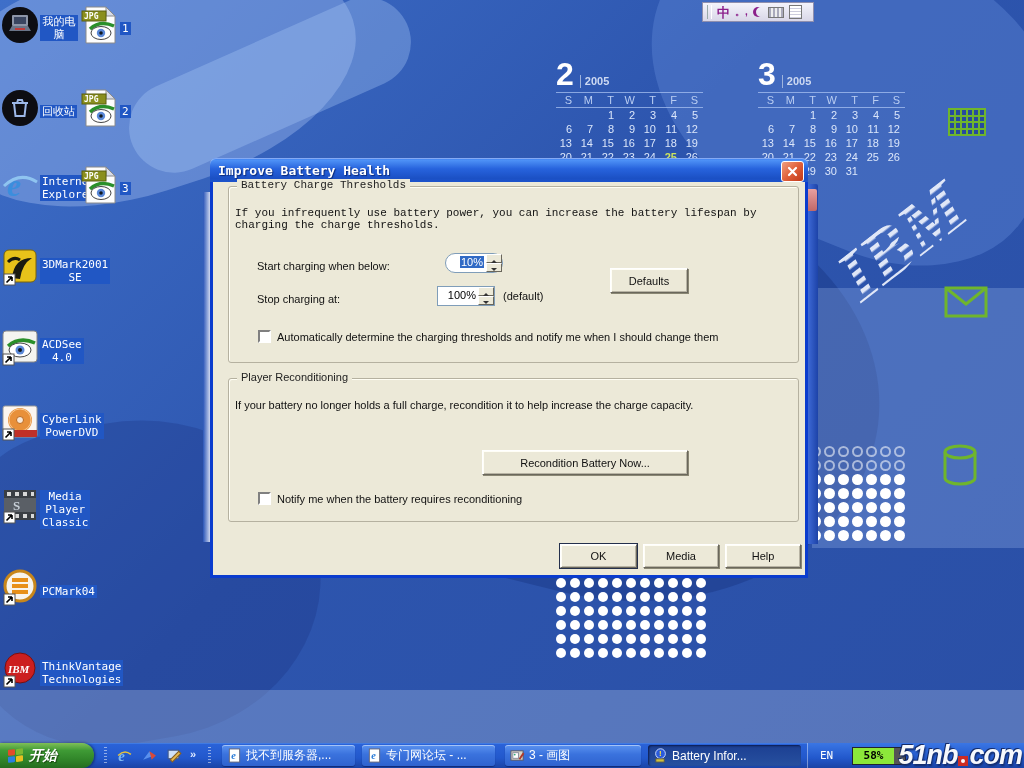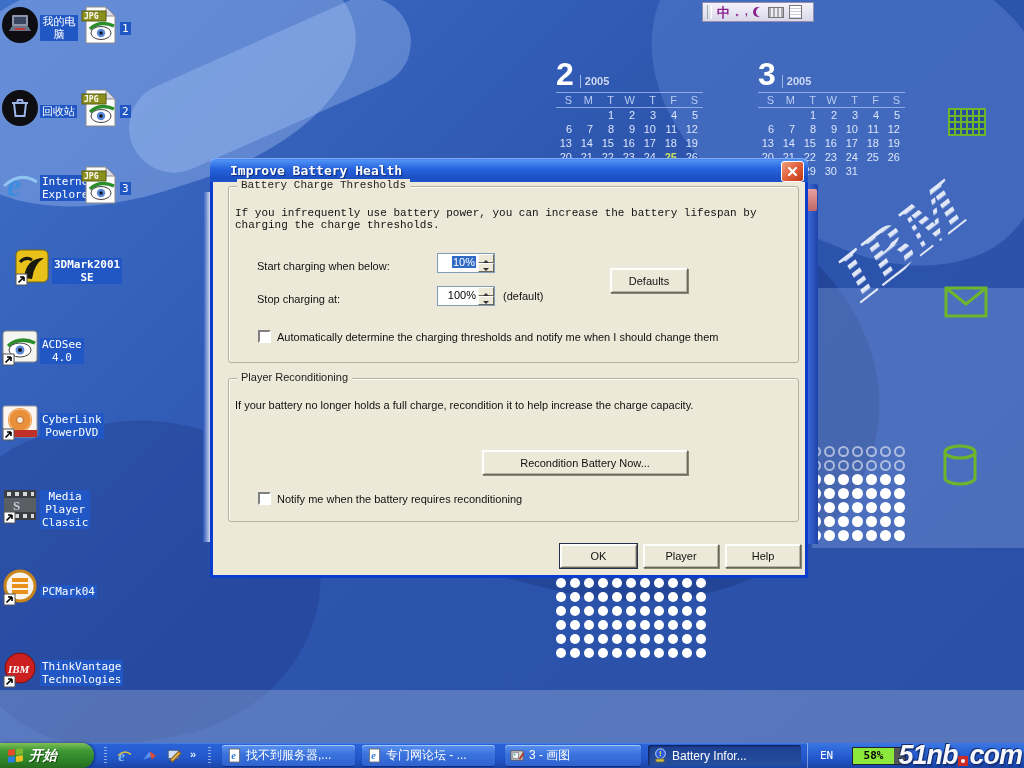--- a/index.html
+++ b/index.html
@@ -48,21 +48,21 @@
               font-size:11px;line-height:13px;padding:0 2px;text-align:center;white-space:pre-line;}
   
   #bgwin-r{left:804px;top:184px;width:14px;height:360px;background:linear-gradient(90deg,#4a78e8,#1d43a8);z-index:3;border-radius:0 2px 0 0;}
   #bgwin-rbtn{left:806px;top:189px;width:11px;height:22px;background:linear-gradient(180deg,#e8a0a0,#c06868);border-radius:2px;z-index:3;}
   #bgwin-l{left:203px;top:192px;width:7px;height:350px;background:linear-gradient(90deg,#2a55b8,#cdd6ee);z-index:3;}
   
   #dlg{left:210px;top:158px;width:598px;height:420px;z-index:5;}
   #dlg-title{position:absolute;left:0;top:0;right:0;height:24px;border-radius:6px 6px 0 0;
              background:linear-gradient(180deg,#2a66e8 0%,#4f93f7 8%,#2763dd 45%,#1b50c4 85%,#1d54cc 100%);
              display:flex;align-items:center;box-shadow:inset 0 1px 0 rgba(255,255,255,.4);}
-  #dlg-title .ttext{color:#fff;font-family:"DejaVu Sans Mono",monospace;font-weight:bold;font-size:13px;padding-left:20px;text-shadow:1px 1px 1px #0a2a7a;}
+  #dlg-title .ttext{color:#fff;font-family:"DejaVu Sans Mono",monospace;font-weight:bold;font-size:13px;padding-left:8px;text-shadow:1px 1px 1px #0a2a7a;}
   #dlg-close{position:absolute;right:4px;top:3px;width:21px;height:19px;border-radius:3px;border:1px solid #fff;
              background:linear-gradient(135deg,#f0a080 0%,#e0603a 50%,#c03818 100%);display:flex;align-items:center;justify-content:center;cursor:pointer;}
   #dlg-body{position:absolute;left:0;right:0;top:24px;bottom:0;background:#ece9d8;border:3px solid #0a3cce;border-top:none;}
   .grp{position:absolute;border:1px solid #b5b1a0;border-radius:3px;box-shadow:inset 1px 1px 0 #fffef4;}
   .grp .legend{position:absolute;top:-8px;left:8px;background:#ece9d8;padding:0 4px;font-size:11px;color:#222;}
   .dtext{position:absolute;font-size:11px;color:#111;}
   .xpbtn{position:absolute;background:#ece9d8;font-size:11px;color:#111;display:flex;align-items:center;justify-content:center;
          border-top:1px solid #fff;border-left:1px solid #fff;border-right:1px solid #6a675c;border-bottom:1px solid #6a675c;
          box-shadow:inset 1px 1px 0 #fffef6,inset -1px -1px 0 #b8b4a4,1px 1px 0 #8a8774;cursor:pointer;}
   .xpbtn.default{outline:1px solid #24304c;}
@@ -410,21 +410,21 @@
         <div class="lbl">回收站</div>
       </div>
       <div class="dicon" style="left: 0px; top: 165px;">
         <span><svg viewBox="0 0 40 40">
             <text x="7" y="31" font-size="32" font-weight="bold" font-style="italic" fill="#3b8edd" font-family="Liberation Serif,serif">e</text>
             <path d="M4 21 Q20 6 37 17" stroke="#8fc4f0" stroke-width="3" fill="none"></path>
           </svg></span>
         <div class="lbl">Internet
 Explorer</div>
       </div>
-      <div class="dicon" style="left: 12px; top: 248px; font-weight: bold;">
+      <div class="dicon" style="left: 0px; top: 248px;">
         <span><svg viewBox="0 0 40 40">
             <rect x="4" y="2" width="32" height="32" rx="5" fill="#e8c21a" stroke="#7a650a"></rect>
             <path d="M12 30 Q14 10 32 10 Q22 16 20 31 Z" fill="#1a1a10"></path>
             <path d="M8 14 Q14 8 20 12" stroke="#1a1a10" stroke-width="3" fill="none"></path>
             <rect x="4" y="26" width="11" height="11" fill="#fff" stroke="#555"></rect>
             <path d="M6.5 34.5 L12 29 M12 29 h-4 M12 29 v4" stroke="#000" stroke-width="1.6" fill="none"></path>
           </svg></span>
         <div class="lbl">3DMark2001
 SE</div>
       </div>
@@ -548,21 +548,21 @@
         <path d="M2 2 L9 9 M9 2 L2 9" stroke="#fff" stroke-width="2.2" stroke-linecap="round"></path>
       </svg>
     </div>
     <div id="dlg-body">
 
       <div class="grp" style="left:15px;top:4px;width:569px;height:175px;font-family:Liberation Mono, monospace;">
         <span class="legend">Battery Charge Thresholds</span>
         <div class="dtext" style="left:6px;top:20px;">If you infrequently use battery power, you can increase the battery lifespan by charging the charge thresholds.</div>
       </div>
       <div class="dtext" style="left:44px;top:78px;">Start charging when below:</div>
-      <div class="spin" style="left:224px;top:71px;">
+      <div class="spin" style="left:232px;top:71px;border-radius:10px;">
         <span class="val sel">10%</span>
         <div class="btns">
             <div class="sb up"></div>
             <div class="sb dn"></div>
           </div>
       </div>
       <div class="xpbtn" style="left:397px;top:86px;width:76px;height:23px;">Defaults</div>
       <div class="dtext" style="left:44px;top:111px;">Stop charging at:</div>
       <div class="spin" style="left:224px;top:104px;">
         <span class="val">100%</span>
@@ -577,21 +577,21 @@
 
       <div class="grp" style="left:15px;top:196px;width:569px;height:142px;">
         <span class="legend">Player Reconditioning</span>
         <div class="dtext" style="left:6px;top:20px;">If your battery no longer holds a full charge, recondition it to help increase the charge capacity.</div>
       </div>
       <div class="xpbtn" style="left:269px;top:268px;width:204px;height:23px;">Recondition Battery Now...</div>
       <div class="cb" style="left:45px;top:310px;"></div>
       <div class="dtext" style="left:64px;top:311px;">Notify me when the battery requires reconditioning</div>
 
       <div class="xpbtn default" style="left:347px;top:362px;width:75px;height:22px;">OK</div>
-      <div class="xpbtn" style="left:430px;top:362px;width:74px;height:22px;">Player</div>
+      <div class="xpbtn" style="left:430px;top:362px;width:74px;height:22px;">Media</div>
       <div class="xpbtn" style="left:512px;top:362px;width:74px;height:22px;">Help</div>
     </div>
   </div>
 
   <div id="taskbar" class="abs">
     <div id="startbtn">
       <span class="flag">
         <i style="background:#e34b2a;"></i>
           <i style="background:#7db832;"></i>
           <i style="background:#2a7fe3;"></i>

